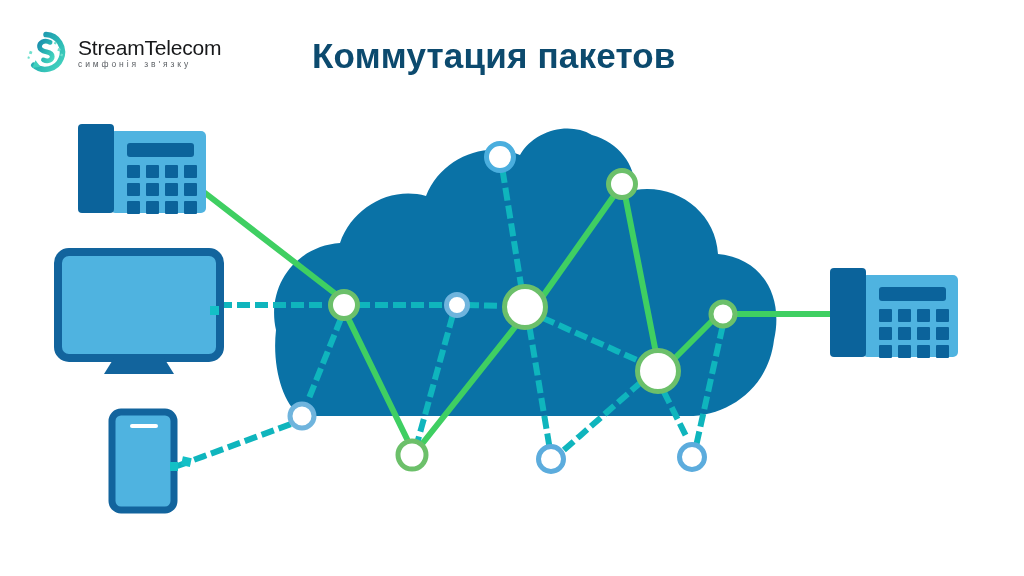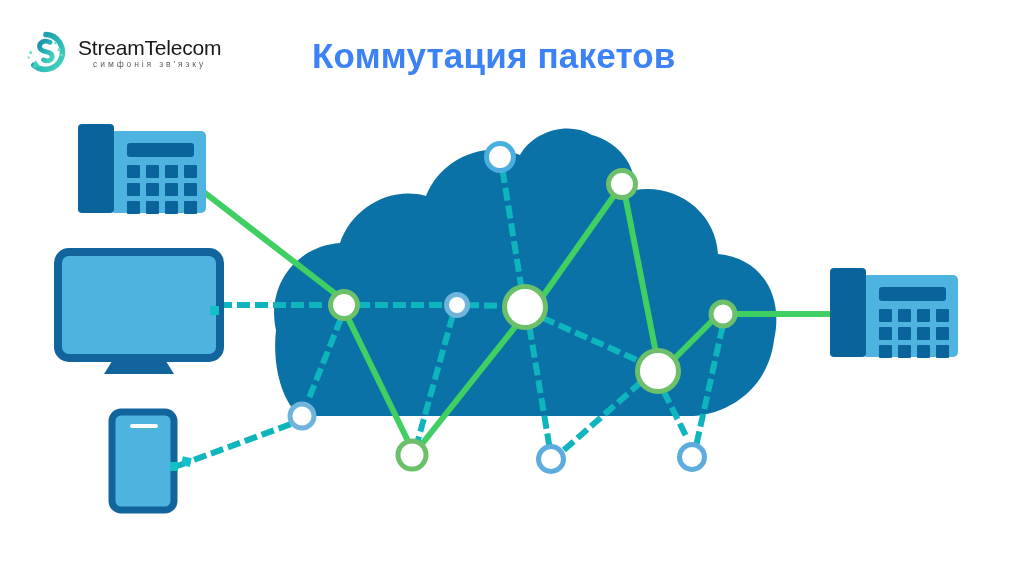--- a/index.html
+++ b/index.html
@@ -22,21 +22,20 @@
   }
 
   
   .logo-block {
     position: absolute;
     left: 24px;
     top: 30px;
     display: flex;
     align-items: center;
     gap: 10px;
-    text-align: center;
   }
   .logo-mark {
     width: 44px;
     height: 44px;
     flex: 0 0 44px;
   }
   .logo-text {
     display: flex;
     flex-direction: column;
     justify-content: center;
@@ -56,21 +55,21 @@
     line-height: 1.1;
     margin-top: 1px;
     white-space: nowrap;
   }
   .slide-title {
     position: absolute;
     left: 312px;
     top: 36px;
     font-size: 35px;
     font-weight: bold;
-    color: #3b82f6;
+    color: #0c4a6e;
     letter-spacing: 0.2px;
     white-space: nowrap;
   }
 
   
   .diagram {
     position: absolute;
     left: 0;
     top: 0;
     width: 1024px;

